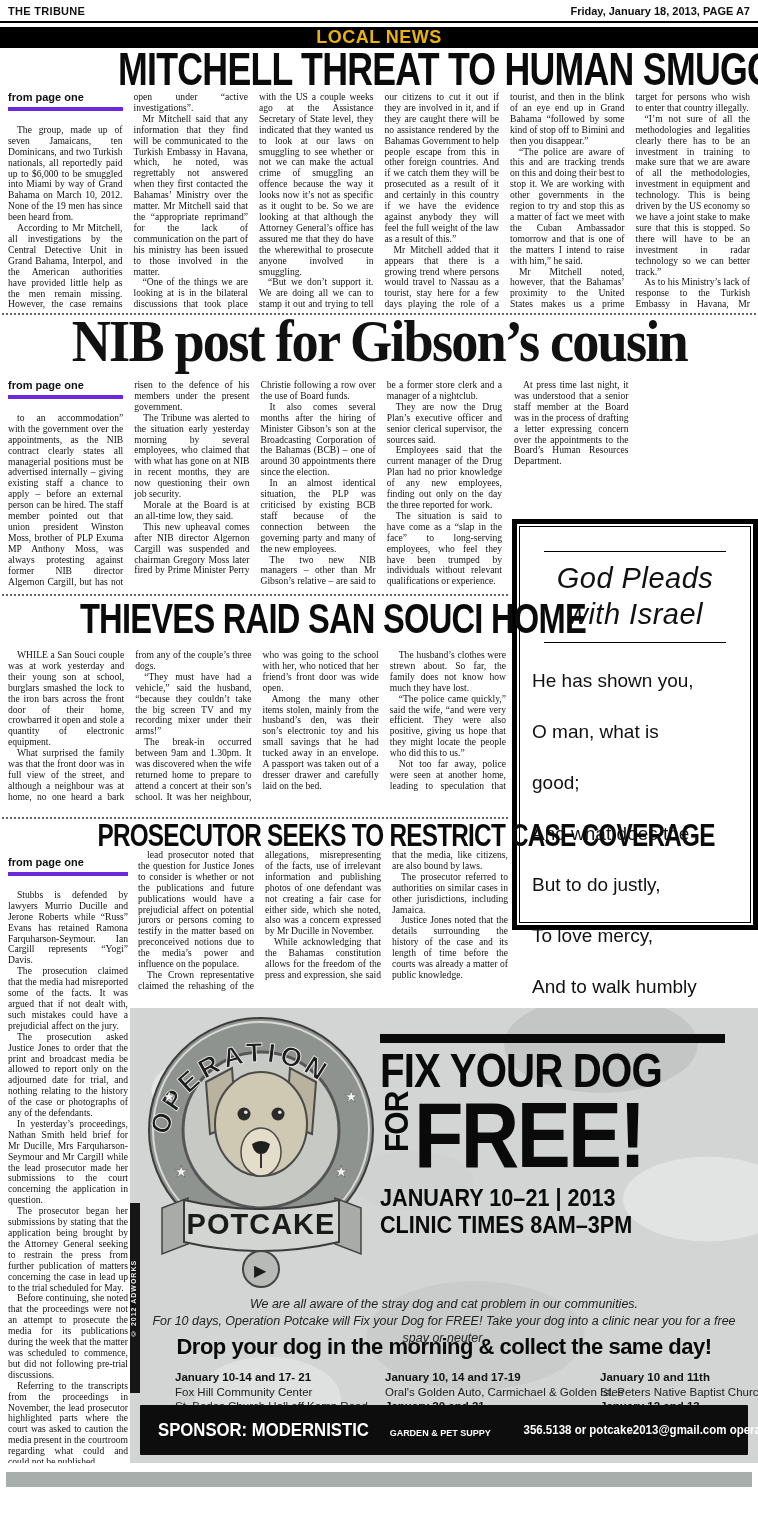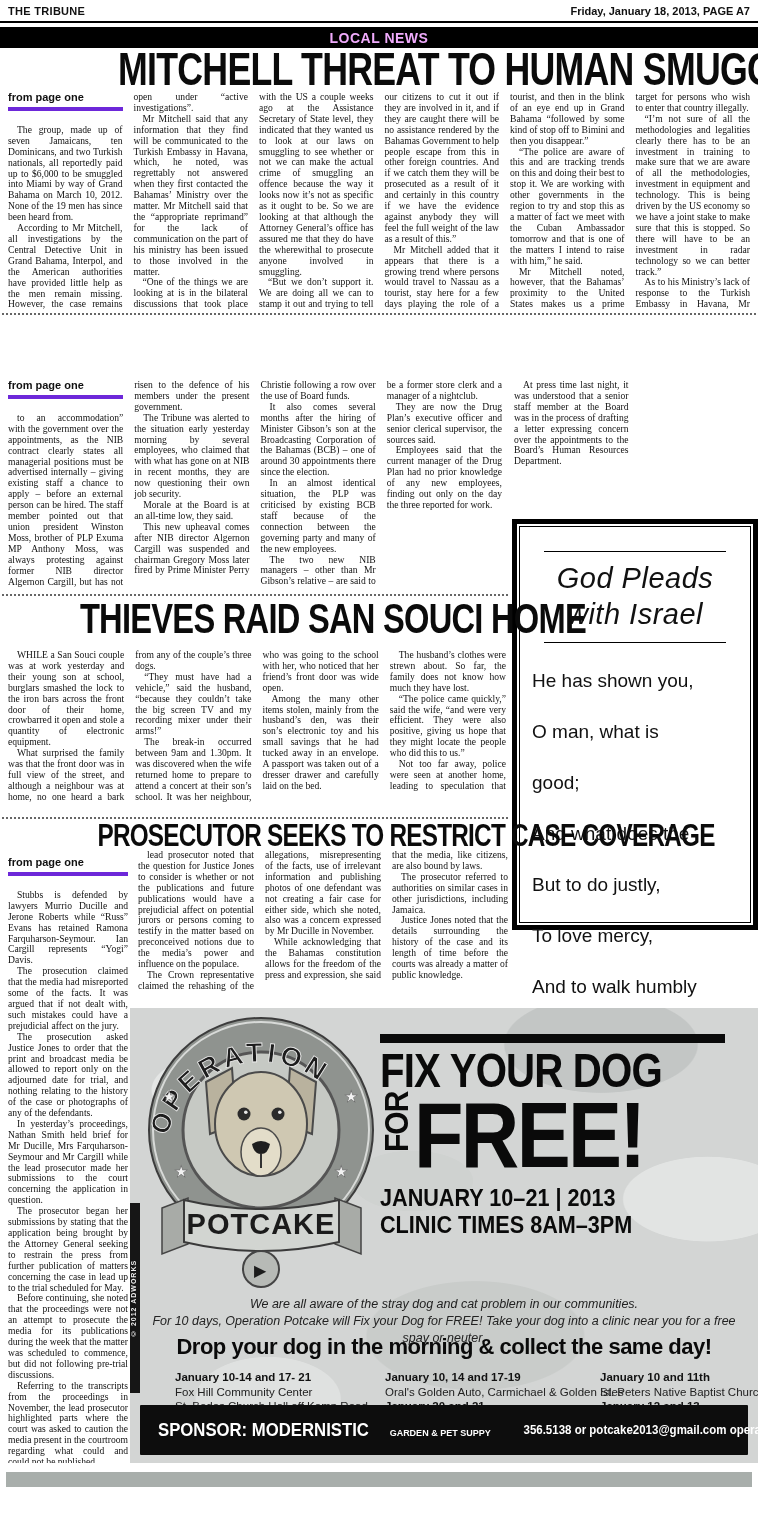--- a/index.html
+++ b/index.html
@@ -6,22 +6,22 @@
   .page{position:relative;width:758px;height:1537px;background:#fff;color:#111;
         font-family:"Liberation Serif",serif;overflow:hidden;margin:0 auto;}
   
   .mast-left{position:absolute;left:8px;top:5px;font-family:"Liberation Sans",sans-serif;
              font-size:11px;font-weight:bold;letter-spacing:.3px;}
   .mast-right{position:absolute;right:8px;top:5px;font-family:"Liberation Sans",sans-serif;
               font-size:11px;font-weight:bold;}
   .mast-rule{position:absolute;left:0;top:21px;width:758px;height:2px;background:#000;}
   .section-bar{position:absolute;left:0;top:27px;width:758px;height:21px;background:#000;
                display:flex;align-items:center;justify-content:center;}
-  .section-bar span{color:#f0abfc;font-family:"Liberation Sans",sans-serif;font-weight:bold;
-                    font-size:14px;letter-spacing:.5px;}
+  .section-bar span{color:#eab308;font-family:"Liberation Sans",sans-serif;font-weight:bold;
+                    font-size:18px;letter-spacing:.5px;}
   
   .hl-sans{position:absolute;text-align:center;font-family:"Liberation Sans",sans-serif;
            font-weight:bold;white-space:nowrap;color:#0b0b0b;}
   .hl-sans>span{display:inline-block;transform:scaleX(.76);transform-origin:center;
                 letter-spacing:-1px;}
   #hl1{left:0;top:48px;width:758px;font-size:47px;line-height:42px;}
   #hl3{left:0;top:598px;width:512px;font-size:43px;line-height:40px;}
   #hl4{left:0;top:820px;width:512px;font-size:32px;line-height:30px;}
   #hl2{position:absolute;left:0;top:312px;width:758px;text-align:center;white-space:nowrap;
        font-family:"Liberation Serif",serif;font-size:59px;line-height:58px;font-weight:bold;}
@@ -122,32 +122,36 @@
         <p>Mr Mitchell added that it appears that there is a growing trend where persons would travel to Nassau as a tourist, stay here for a few days playing the role of a tourist, and then in the blink of an eye end up in Grand Bahama “followed by some kind of stop off to Bimini and then you disappear.”</p>
         <p>“The police are aware of this and are tracking trends on this and doing their best to stop it. We are working with other governments in the region to try and stop this as a matter of fact we meet with the Cuban Ambassador tomorrow and that is one of the matters I intend to raise with him,” he said.</p>
         <p>Mr Mitchell noted, however, that the Bahamas’ proximity to the United States makes us a prime target for persons who wish to enter that country illegally.</p>
         <p>“I’m not sure of all the methodologies and legalities clearly there has to be an investment in training to make sure that we are aware of all the methodologies, investment in equipment and technology. This is being driven by the US economy so we have a joint stake to make sure that this is stopped. So there will have to be an investment in radar technology so we can better track.”</p>
         <p>As to his Ministry’s lack of response to the Turkish Embassy in Havana, Mr Mitchell blamed the mistake on “inadvertence.”</p>
       </div>
   </div>
 
   <div class="dotrule" style="left:2px;top:313px;width:754px;"></div>
 
+  <div id="hl2">
+    <span>NIB post for Gibson’s cousin</span>
+  </div>
   <div class="article cols4" style="left:8px;top:380px;width:494px;height:208px;">
     <div class="tagline">from page one</div>
     <div>
         <p>to an accommodation” with the government over the appointments, as the NIB contract clearly states all managerial positions must be advertised internally – giving existing staff a chance to apply – before an external person can be hired. The staff member pointed out that union president Winston Moss, brother of PLP Exuma MP Anthony Moss, was always protesting against former NIB director Algernon Cargill, but has not risen to the defence of his members under the present government.</p>
         <p>The Tribune was alerted to the situation early yesterday morning by several employees, who claimed that with what has gone on at NIB in recent months, they are now questioning their own job security.</p>
         <p>Morale at the Board is at an all-time low, they said.</p>
         <p>This new upheaval comes after NIB director Algernon Cargill was suspended and chairman Gregory Moss later fired by Prime Minister Perry Christie following a row over the use of Board funds.</p>
         <p>It also comes several months after the hiring of Minister Gibson’s son at the Broadcasting Corporation of the Bahamas (BCB) – one of around 30 appointments there since the election.</p>
         <p>In an almost identical situation, the PLP was criticised by existing BCB staff because of the connection between the governing party and many of the new employees.</p>
         <p>The two new NIB managers – other than Mr Gibson’s relative – are said to be a former store clerk and a manager of a nightclub.</p>
         <p>They are now the Drug Plan’s executive officer and senior clerical supervisor, the sources said.</p>
         <p>Employees said that the current manager of the Drug Plan had no prior knowledge of any new employees, finding out only on the day the three reported for work.</p>
+        <p>The situation is said to have come as a “slap in the face” to long-serving employees, who feel they have been trumped by individuals without relevant qualifications or experience.</p>
       </div>
   </div>
   <div class="article cols2" style="left:514px;top:380px;width:240px;height:133px;">
     <div>
         <p>At press time last night, it was understood that a senior staff member at the Board was in the process of drafting a letter expressing concern over the appointments to the Board’s Human Resources Department.</p>
       </div>
   </div>
 
   <div class="micah">
     <div class="micah-inner">

